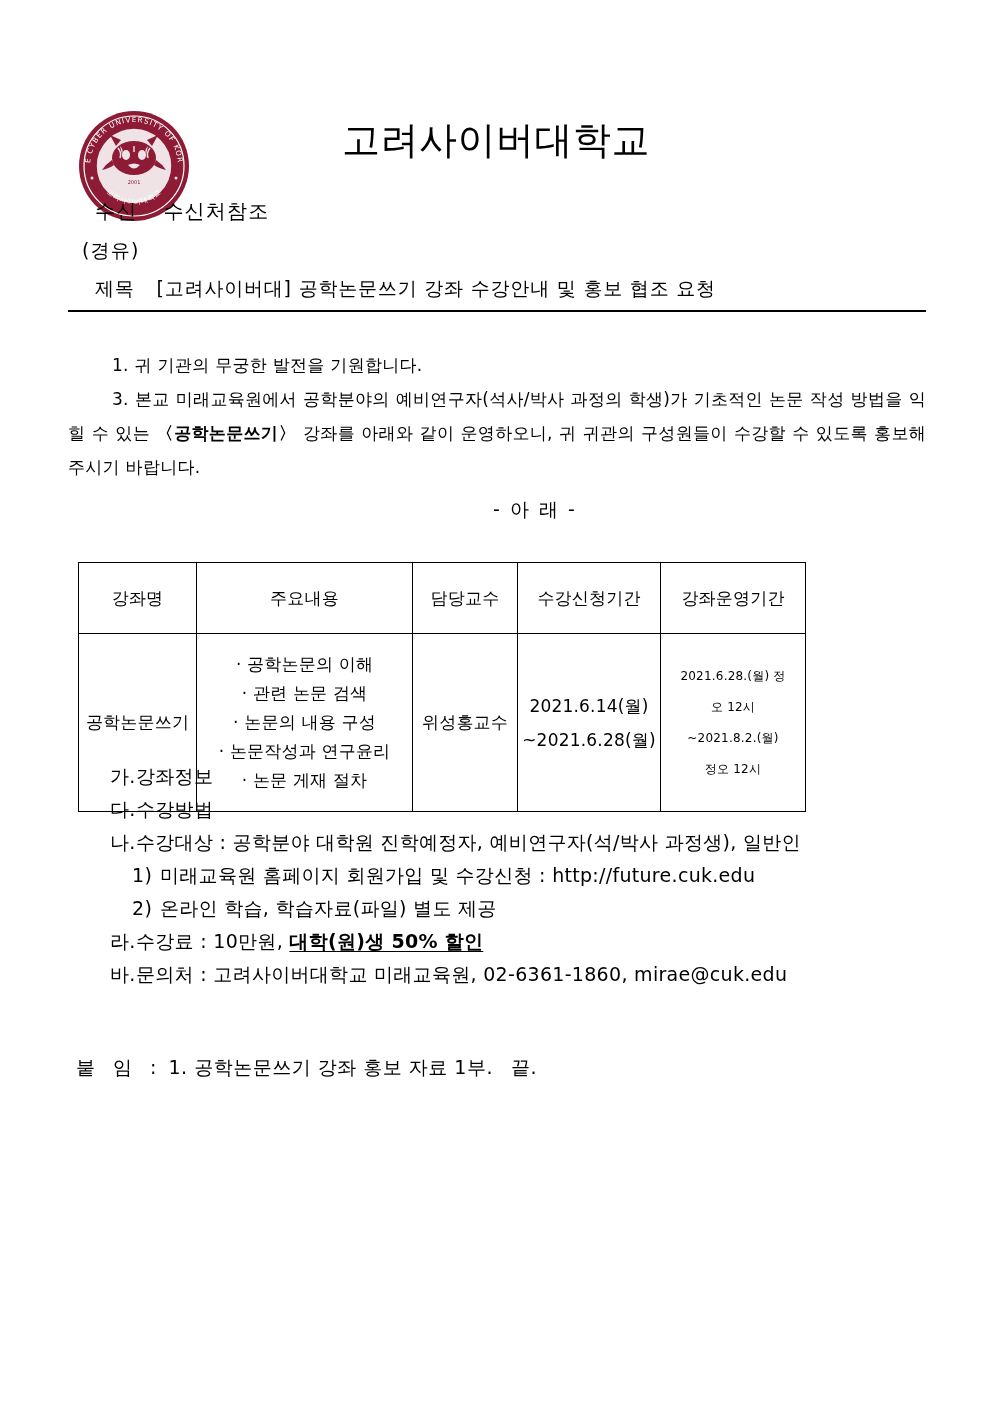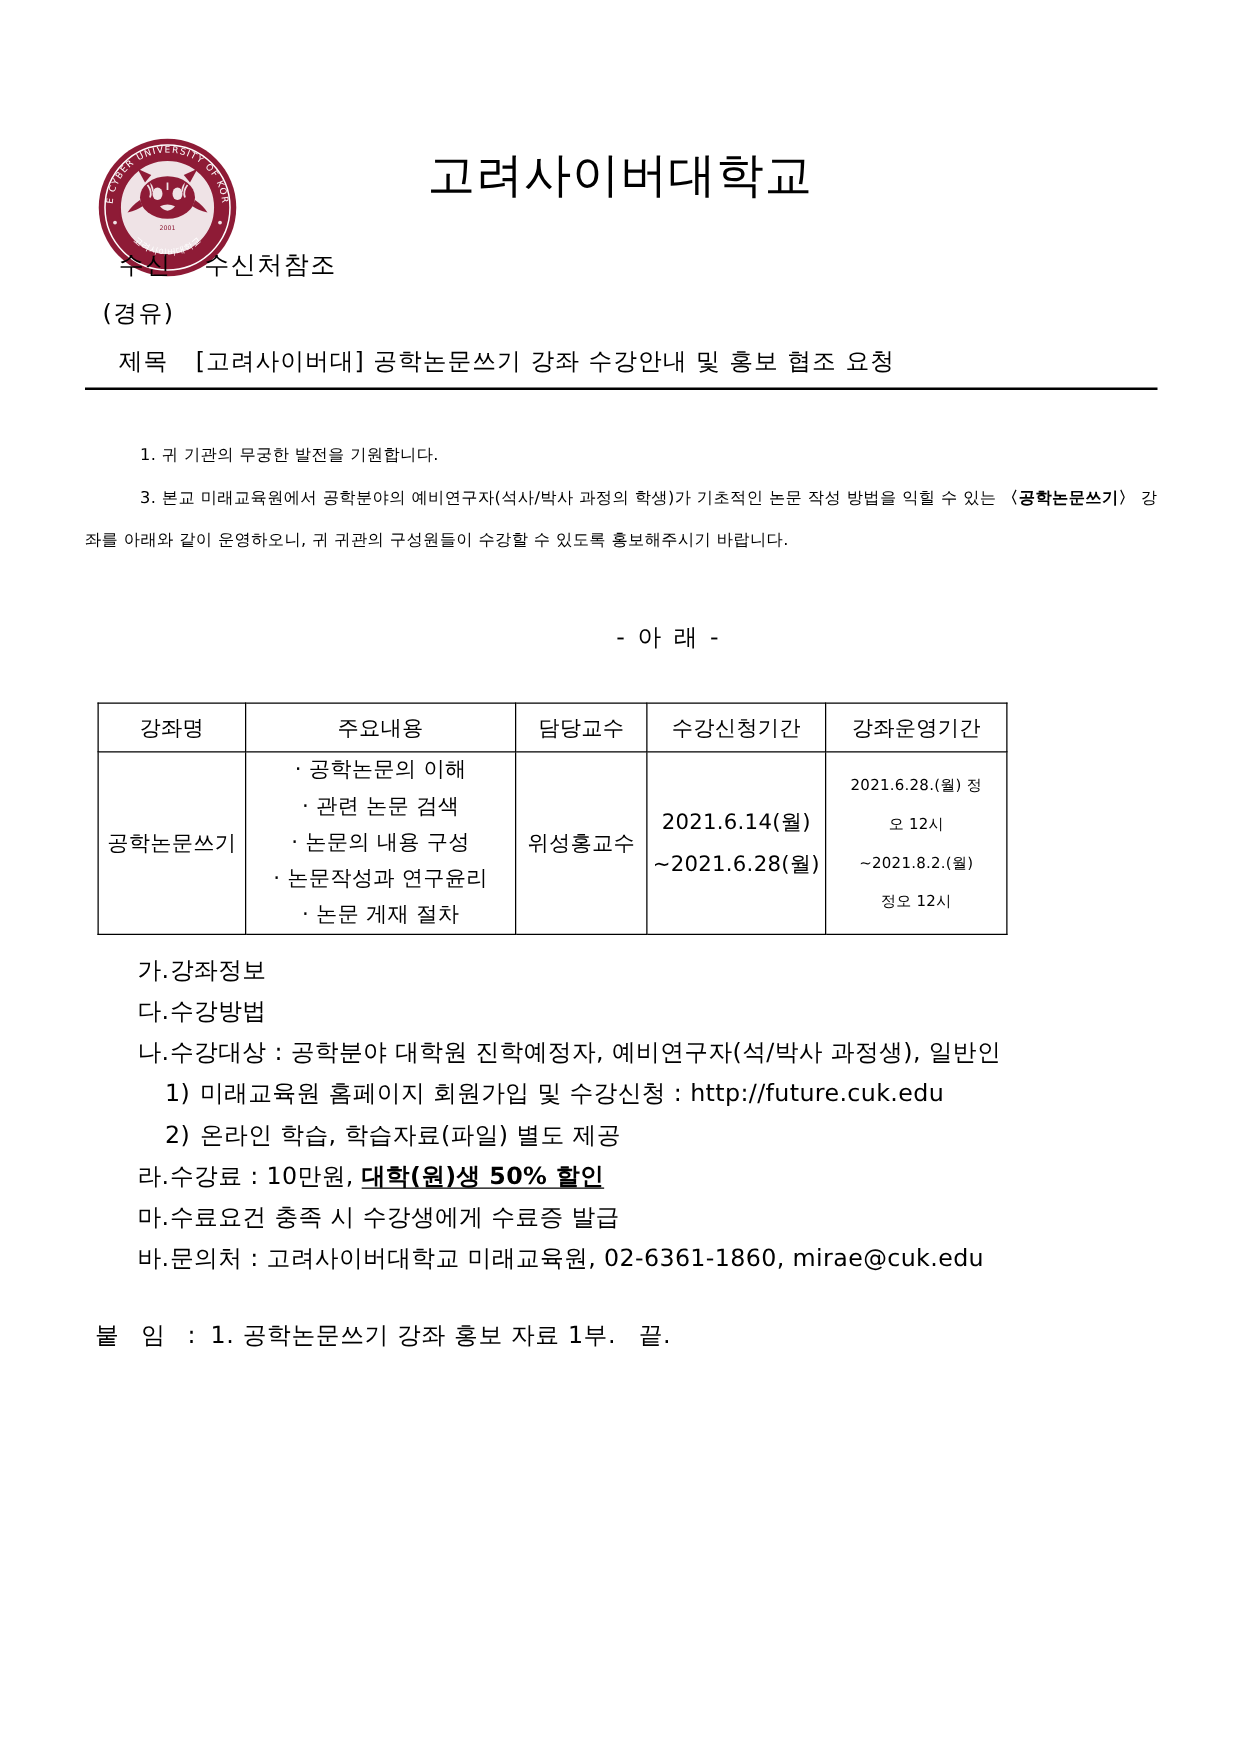--- a/index.html
+++ b/index.html
@@ -88,21 +88,21 @@
     left: 68px;
     top: 310px;
     width: 858px;
     height: 2px;
     background: #000000;
   }
 
   
   .para {
     position: absolute;
-    font-size: 13px;
+    font-size: 17px;
     letter-spacing: 0.3px;
     line-height: 34px;
   }
   .para-1 {
     left: 112px;
     top: 348px;
     white-space: nowrap;
   }
   .para-2 {
     left: 68px;
@@ -138,21 +138,21 @@
     table-layout: fixed;
     font-size: 17px;
   }
   .course-table th,
   .course-table td {
     border: 1px solid #000000;
     text-align: center;
     vertical-align: middle;
     font-weight: 400;
     letter-spacing: 0.2px;
-    padding: 0 2px;
+    padding: 16px 2px;
   }
   .course-table th {
     height: 38px;
     font-size: 17px;
   }
   .col-name   { width: 118px; }
   .col-detail { width: 216px; }
   .col-prof   { width: 105px; }
   .col-apply  { width: 143px; }
   .col-run    { width: 145px; }
@@ -351,23 +351,20 @@
     </div>
 
     <div class="li sub">
       <span class="marker">2)</span><span>온라인 학습, 학습자료(파일) 별도 제공</span>
     </div>
 
     <div class="li">
       <span class="marker">라.</span><span>수강료 : 10만원, </span><span class="discount">대학(원)생 50% 할인</span>
     </div>
 
-    <div class="li">
-      <span class="marker">마.</span><span>수료요건 충족 시 수강생에게 수료증 발급</span>
-    </div>
 
     <div class="li">
       <span class="marker">바.</span><span>문의처 : 고려사이버대학교 미래교육원, 02-6361-1860, mirae@cuk.edu</span>
     </div>
 
   </div>
 
   <div class="attachment">
     <span class="att-label">붙 임 :</span><span>1. 공학논문쓰기 강좌 홍보 자료 1부.</span><span class="end-mark">끝.</span>
   </div>

